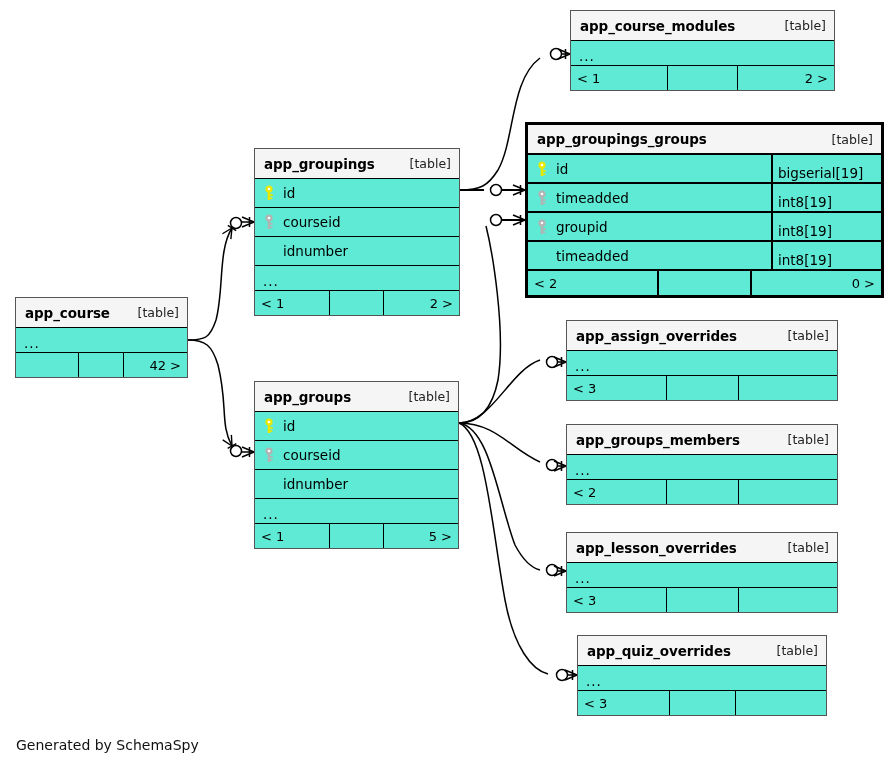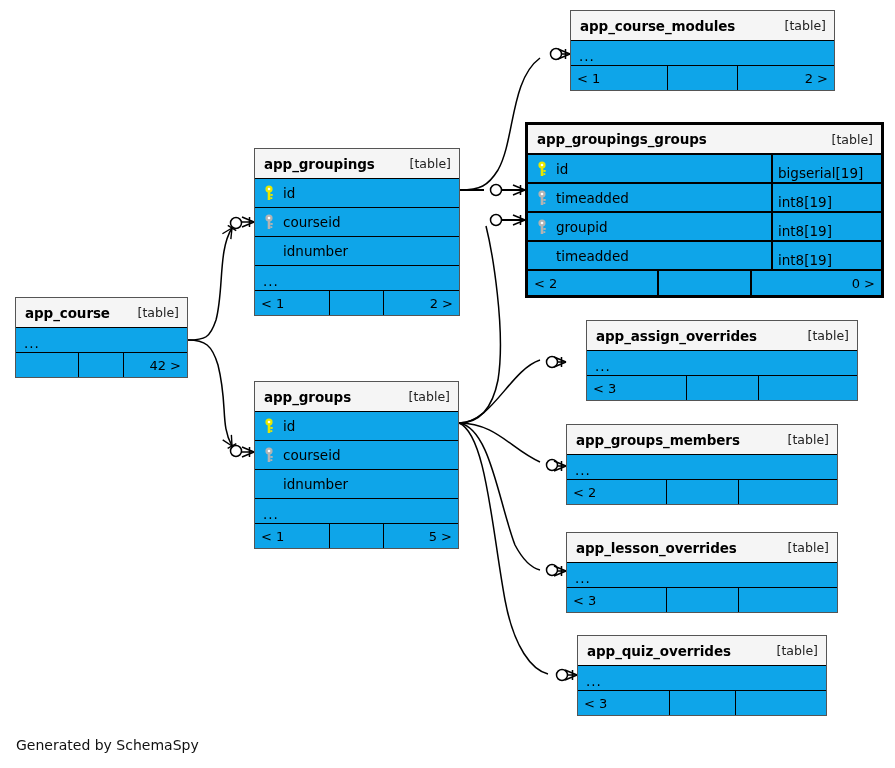--- a/index.html
+++ b/index.html
@@ -22,21 +22,21 @@
   }
   #edges {
     position: absolute;
     left: 0; top: 0;
     width: 895px;
     height: 768px;
     pointer-events: none;
   }
   .tbl {
     position: absolute;
-    background: #0ea5e9;
+    background: #5eead4;
     border: 1px solid #555555;
     box-sizing: border-box;
     font-size: 13.5px;
     color: #000000;
   }
   .tbl.focus {
     border: 3px solid #000000;
   }
   .thead {
     display: flex;
@@ -312,21 +312,21 @@
           <span class="tname">app_course</span>
           <span class="ttag">[table]</span>
         </div>
         <div class="dots">...</div>
         <div class="foot">
           <span class="fc left" style="width:62px"></span>
           <span class="fc mid" style="width:46px"></span>
           <span class="fc right" style="width:63px">42 &gt;</span>
         </div>
       </div>
-      <div class="tbl" style="left: 566px; top: 320px; width: 272px; margin-left: 20px;">
+      <div class="tbl" style="left: 566px; top: 320px; width: 272px;">
         <div class="thead">
           <span class="tname">app_assign_overrides</span>
           <span class="ttag">[table]</span>
         </div>
         <div class="dots">...</div>
         <div class="foot">
           <span class="fc left" style="width:99px">&lt; 3</span>
           <span class="fc mid" style="width:73px"></span>
           <span class="fc right" style="width:98px"></span>
         </div>

